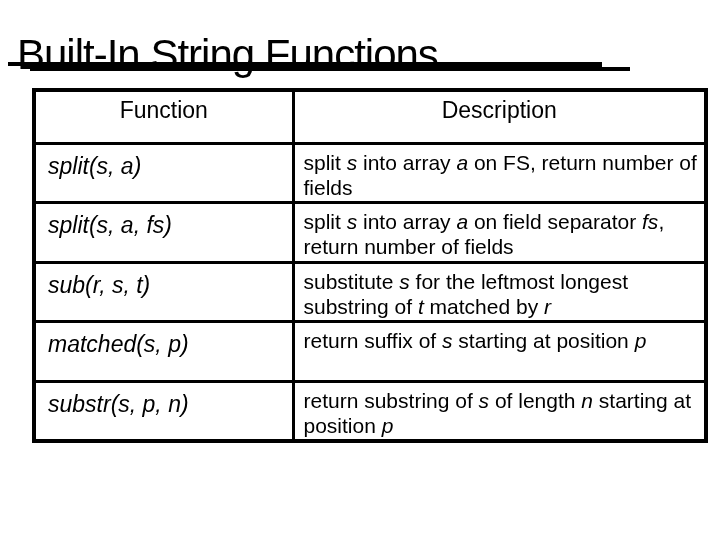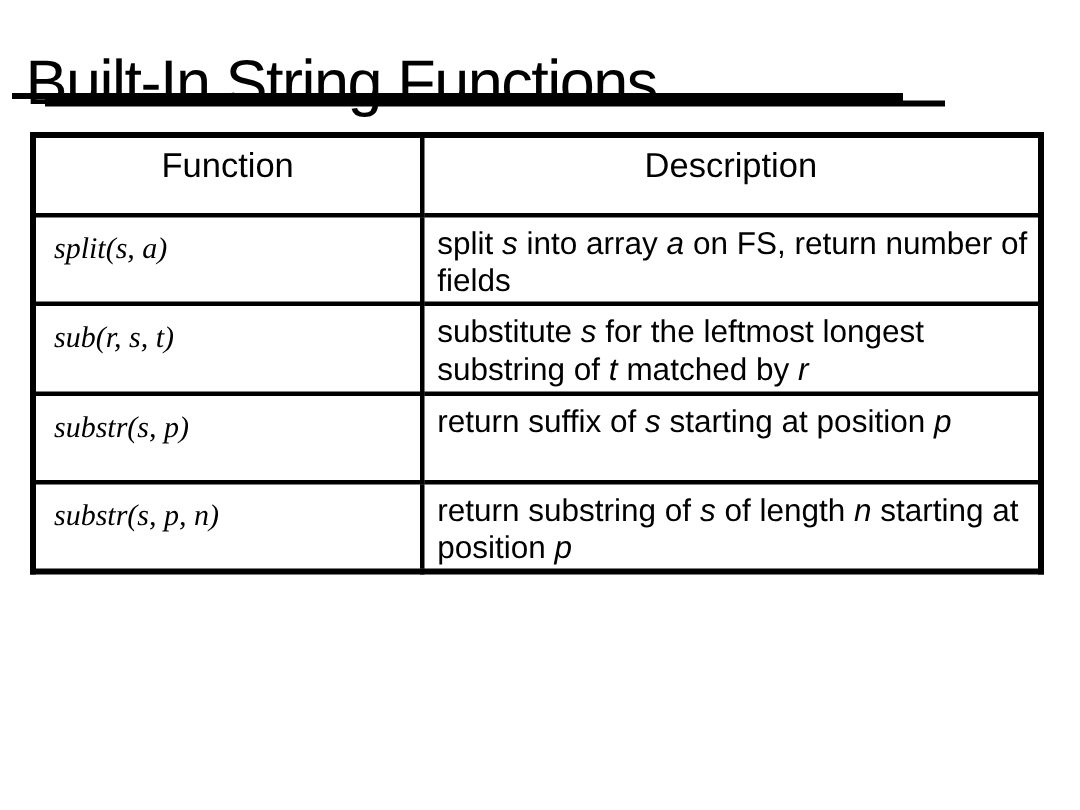--- a/index.html
+++ b/index.html
@@ -30,21 +30,21 @@
 
   
   .ul-piece { position: absolute; background: #000000; }
   .ul-tip-left  { left: 8px;   top: 62px; width: 26px;  height: 4px; }
   .ul-bar       { left: 30px;  top: 62px; width: 572px; height: 9px; }
   .ul-tip-right { left: 602px; top: 67px; width: 28px;  height: 4px; }
 
   
   table.fn-table {
     position: absolute;
-    left: 20px;
+    left: 32px;
     top: 88px;
     width: 672px;
     border-collapse: collapse;
     table-layout: fixed;
     border: 4px solid #000000;
   }
   .fn-table th, .fn-table td {
     border: 3px solid #000000;
     vertical-align: top;
     overflow: hidden;
@@ -59,26 +59,25 @@
     text-align: center;
     padding-top: 5px;
   }
 
   .fn-table tbody tr { height: 60px; }
   .fn-table tbody tr:nth-child(1) { height: 59px; }
   .fn-table tbody tr:nth-child(3) { height: 59px; }
   .fn-table tbody tr:nth-child(6) { height: 65px; }
 
   td.fn-cell {
-    font-size: 20px;
+    font-size: 23px;
     font-style: italic;
     padding: 7px 6px 0 12px;
     line-height: 28px;
     white-space: nowrap;
-    font-family: Liberation Serif, serif;
   }
   td.desc-cell {
     font-size: 21px;
     padding: 5px 6px 0 9px;
     line-height: 25px;
   }
   td.desc-cell .line { white-space: nowrap; }
 </style>
 </head>
 <body>
@@ -104,28 +103,35 @@
   </thead>
   <tbody>
       <tr>
         <td class="fn-cell">split(s, a)</td>
         <td class="desc-cell">
           <div class="line">split <i>s</i> into array <i>a</i> on FS, return number of</div>
           <div class="line">fields</div>
         </td>
       </tr>
       <tr>
+        <td class="fn-cell">split(s, a, fs)</td>
+        <td class="desc-cell">
+          <div class="line">split <i>s</i> into array <i>a</i> on field separator <i>fs</i>,</div>
+          <div class="line">return number of fields</div>
+        </td>
+      </tr>
+      <tr>
         <td class="fn-cell">sub(r, s, t)</td>
         <td class="desc-cell">
           <div class="line">substitute <i>s</i> for the leftmost longest</div>
           <div class="line">substring of <i>t</i> matched by <i>r</i></div>
         </td>
       </tr>
       <tr>
-        <td class="fn-cell">substr(s, p)</td>
+        <td class="fn-cell">matched(s, p)</td>
         <td class="desc-cell">
           <div class="line">return suffix of <i>s</i> starting at position <i>p</i></div>
         </td>
       </tr>
       <tr>
         <td class="fn-cell">substr(s, p, n)</td>
         <td class="desc-cell">
           <div class="line">return substring of <i>s</i> of length <i>n</i> starting at</div>
           <div class="line">position <i>p</i></div>
         </td>

